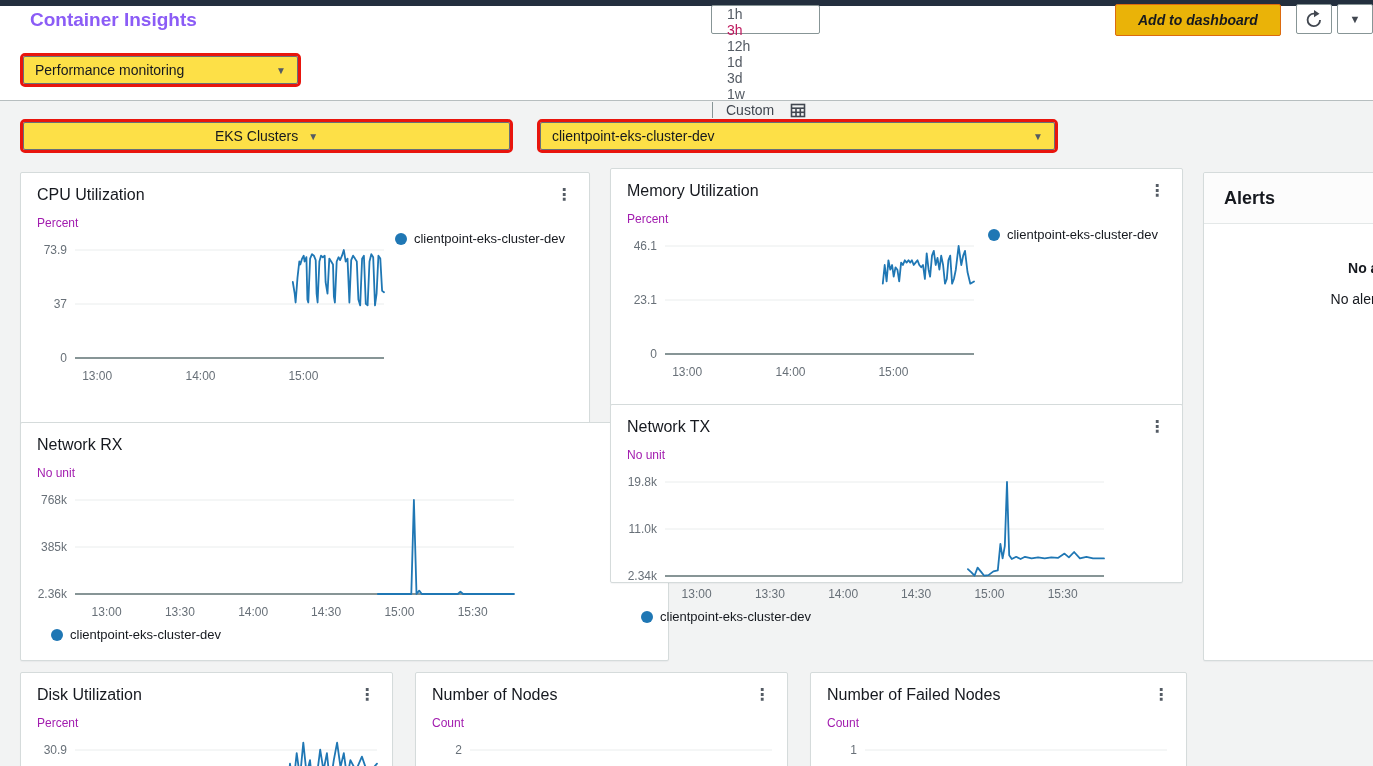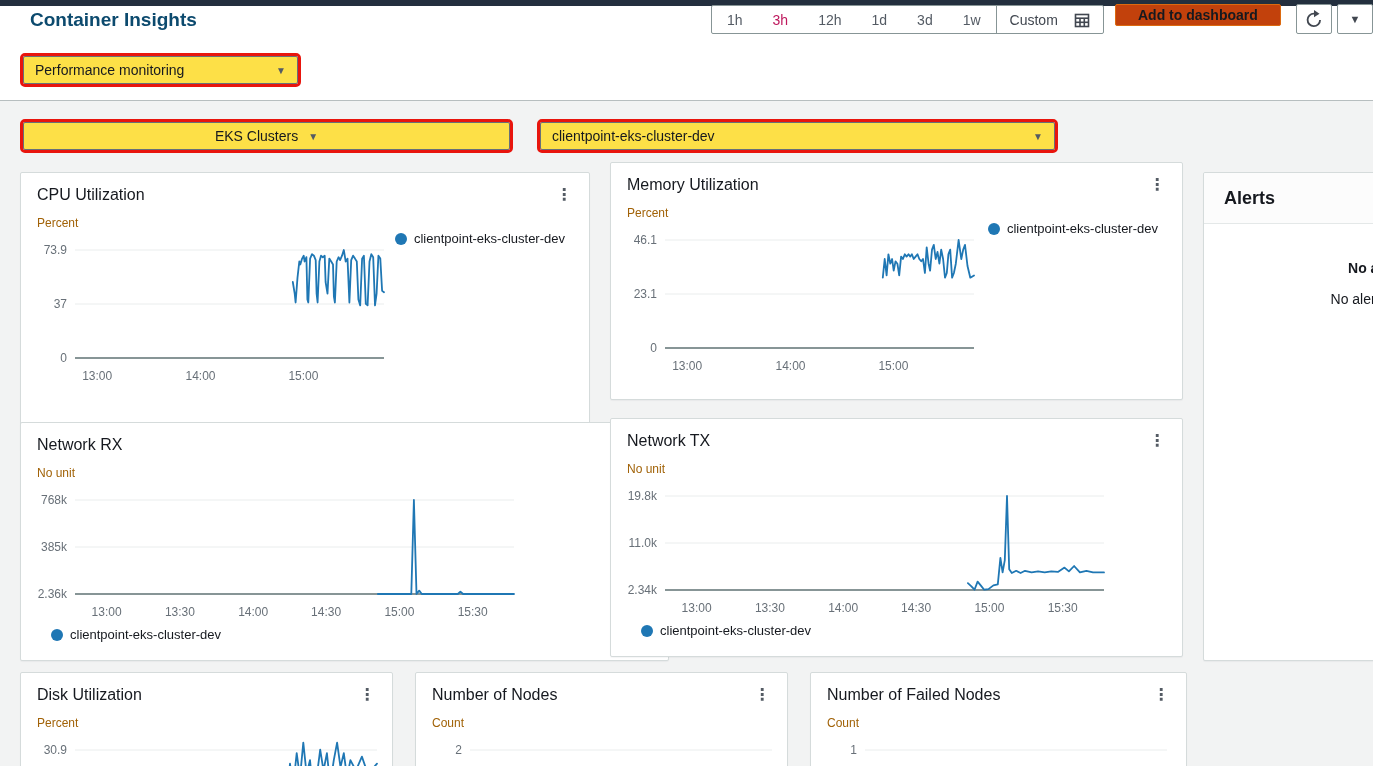--- a/index.html
+++ b/index.html
@@ -5,63 +5,63 @@
   * { box-sizing: border-box; margin: 0; padding: 0; }
   html,body { width:1373px; height:766px; overflow:hidden; }
   body {
     font-family:"Liberation Sans","DejaVu Sans",sans-serif;
     background:#ffffff; color:#16191f; position:relative;
   }
   .topbar { position:absolute; left:0; top:0; width:1373px; height:6px; background:#232f3e; }
   .content-bg { position:absolute; left:0; top:101px; width:1373px; height:665px; background:#f2f3f3; }
   .h-divider { position:absolute; left:0; top:100px; width:1373px; height:1px; background:#b7bebf; }
 
-  .page-title { position:absolute; left:30px; top:9px; font-size:19px; font-weight:bold; color:#0c4a6e; }
+  .page-title { position:absolute; left:30px; top:9px; font-size:19px; font-weight:bold; color:#8b5cf6; }
 
   
   .seg { position:absolute; left:711px; top:5px; height:29px; display:flex; align-items:stretch;
-         background:#fff; border:1px solid #879596; border-radius:2px; }
+         background:#fff; border:1px solid #879596; border-radius:2px;flex-direction:column; }
   .seg-item { display:flex; align-items:center; padding:0 15px; font-size:14px; color:#545b64; cursor:pointer; }
   .seg-item.selected { color:#be185d; font-weight:normal; }
   .seg-custom { display:flex; align-items:center; gap:16px; padding:0 13px; border-left:1px solid #879596;
                 font-size:14px; color:#414750; cursor:pointer; }
 
-  .btn-primary { position:absolute; left:1115px; top:4px; height:22px; display:flex; align-items:center;
-                 background:#c2410c; border:1px solid #dc6a10; border-radius:2px; padding:0 22px;
-                 font-size:14px; font-weight:bold; color:#16191f; cursor:pointer; }
+  .btn-primary { position:absolute; left:1115px; top:4px; height:32px; display:flex; align-items:center;
+                 background:#eab308; border:1px solid #dc6a10; border-radius:2px; padding:0 22px;
+                 font-size:14px; font-weight:bold; color:#16191f; cursor:pointer;font-style:italic; }
   .icon-btn { position:absolute; top:4px; width:36px; height:30px; background:#fff; border:1px solid #879596;
               border-radius:2px; display:flex; align-items:center; justify-content:center; cursor:pointer; }
   #refresh-btn { left:1296px; }
   #more-btn { left:1337px; font-size:11px; color:#414750; }
 
   
   .dropdown { position:absolute; height:28px; background:#fde047; border:1px solid #687078; border-radius:2px;
               display:flex; align-items:center; justify-content:space-between; padding:0 11px;
               font-size:14px; color:#16191f; cursor:pointer; outline:3px solid #e8150d; }
   #view-dropdown { left:23px; top:56px; width:275px; }
   #type-dropdown { left:23px; top:122px; width:487px;justify-content:center; }
   #cluster-dropdown { left:540px; top:122px; width:515px; }
   .caret { font-size:10px; color:#545b64; margin-left:10px; }
 
   
   .panel { position:absolute; background:#fff; border:1px solid #d5dbdb; border-radius:2px;
            box-shadow:0 1px 1px rgba(0,21,41,.04); }
   #panel-cpu    { left:20px;   top:172px; width:570px; height:280px; }
-  #panel-mem    { left:610px;  top:162px; width:573px; height:238px; }
+  #panel-mem    { left:610px;  top:168px; width:573px; height:238px; }
   #panel-alerts { left:1203px; top:172px; width:350px; height:489px; }
   #panel-rx     { left:20px;   top:422px; width:649px; height:239px; }
-  #panel-tx     { left:610px;  top:418px; width:573px; height:239px; }
+  #panel-tx     { left:610px;  top:404px; width:573px; height:179px; }
   #panel-disk   { left:20px;   top:672px; width:373px; height:240px; }
   #panel-nodes  { left:415px;  top:672px; width:373px; height:240px; }
   #panel-failed { left:810px;  top:672px; width:377px; height:240px; }
 
   .panel-head { display:flex; justify-content:space-between; align-items:flex-start; padding:13px 10px 0 16px; }
   .panel-title { font-size:16px; font-weight:400; color:#16191f; }
   .kebab { font-size:16px; font-weight:bold; color:#545b64; line-height:16px; padding:1px 7px; cursor:pointer; }
-  .unit { margin:12px 0 4px 16px; font-size:12px; color:#a16207; }
+  .unit { margin:12px 0 4px 16px; font-size:12px; color:#a21caf; }
   .chart-mount { margin-left:8px; }
   svg text { font-size:12px; fill:#687078; }
 
   .legend-right { position:absolute; right:24px; top:58px; display:flex; align-items:center; gap:7px;
                   font-size:13px; color:#16191f; }
   .legend-below { display:flex; align-items:center; gap:7px; font-size:13px; color:#16191f; margin:4px 0 0 30px; }
   .dot { width:12px; height:12px; border-radius:50%; background:#1f77b4; flex:none; }
 
   
   .alerts-head { padding:15px 0 14px 20px; font-size:18px; font-weight:bold; color:#16191f;

